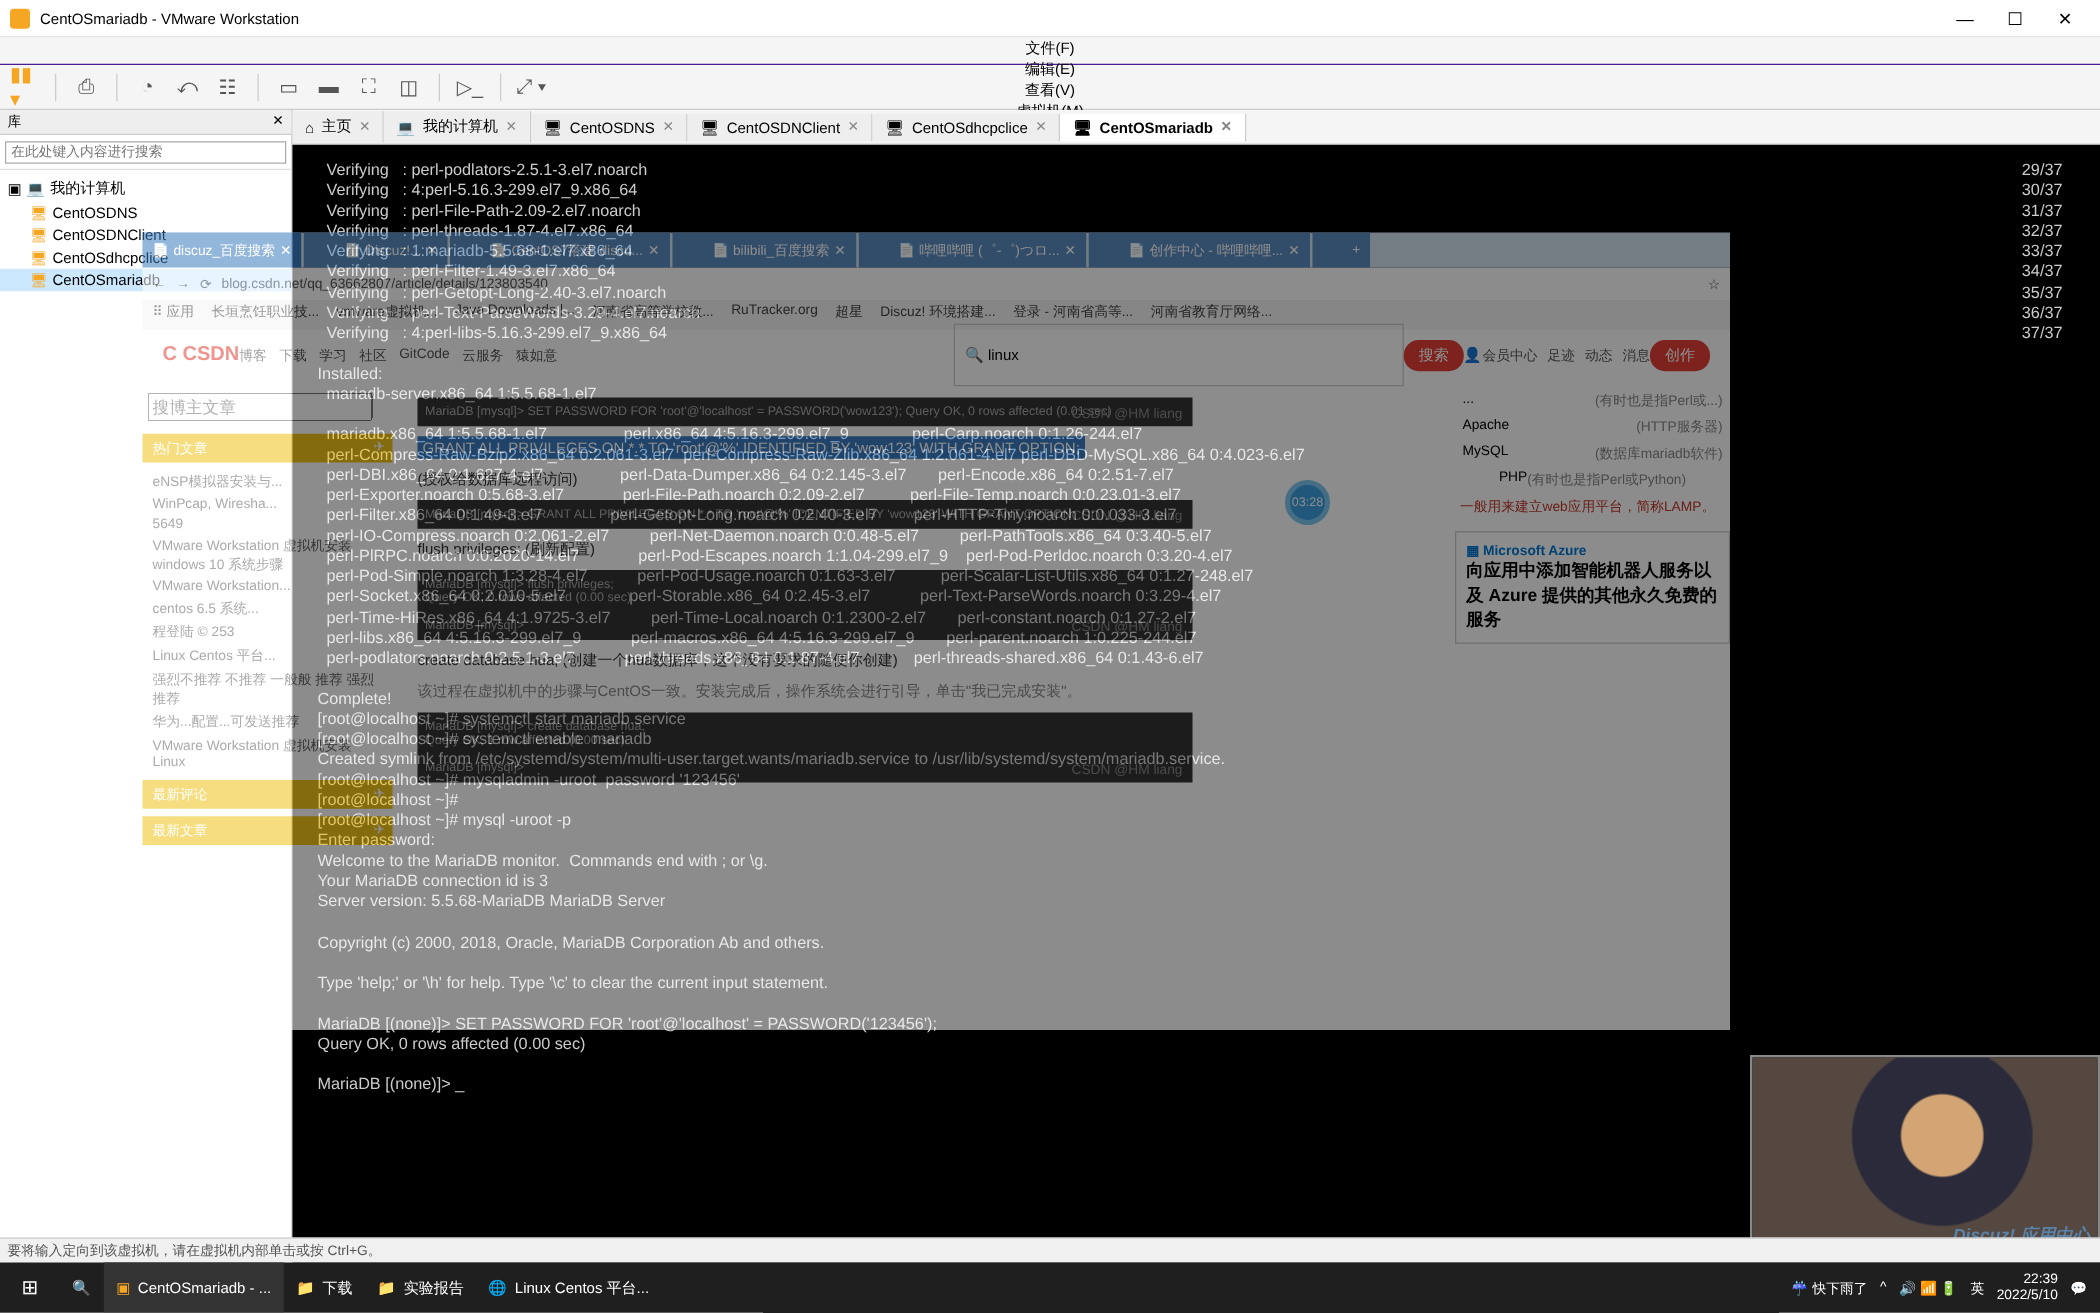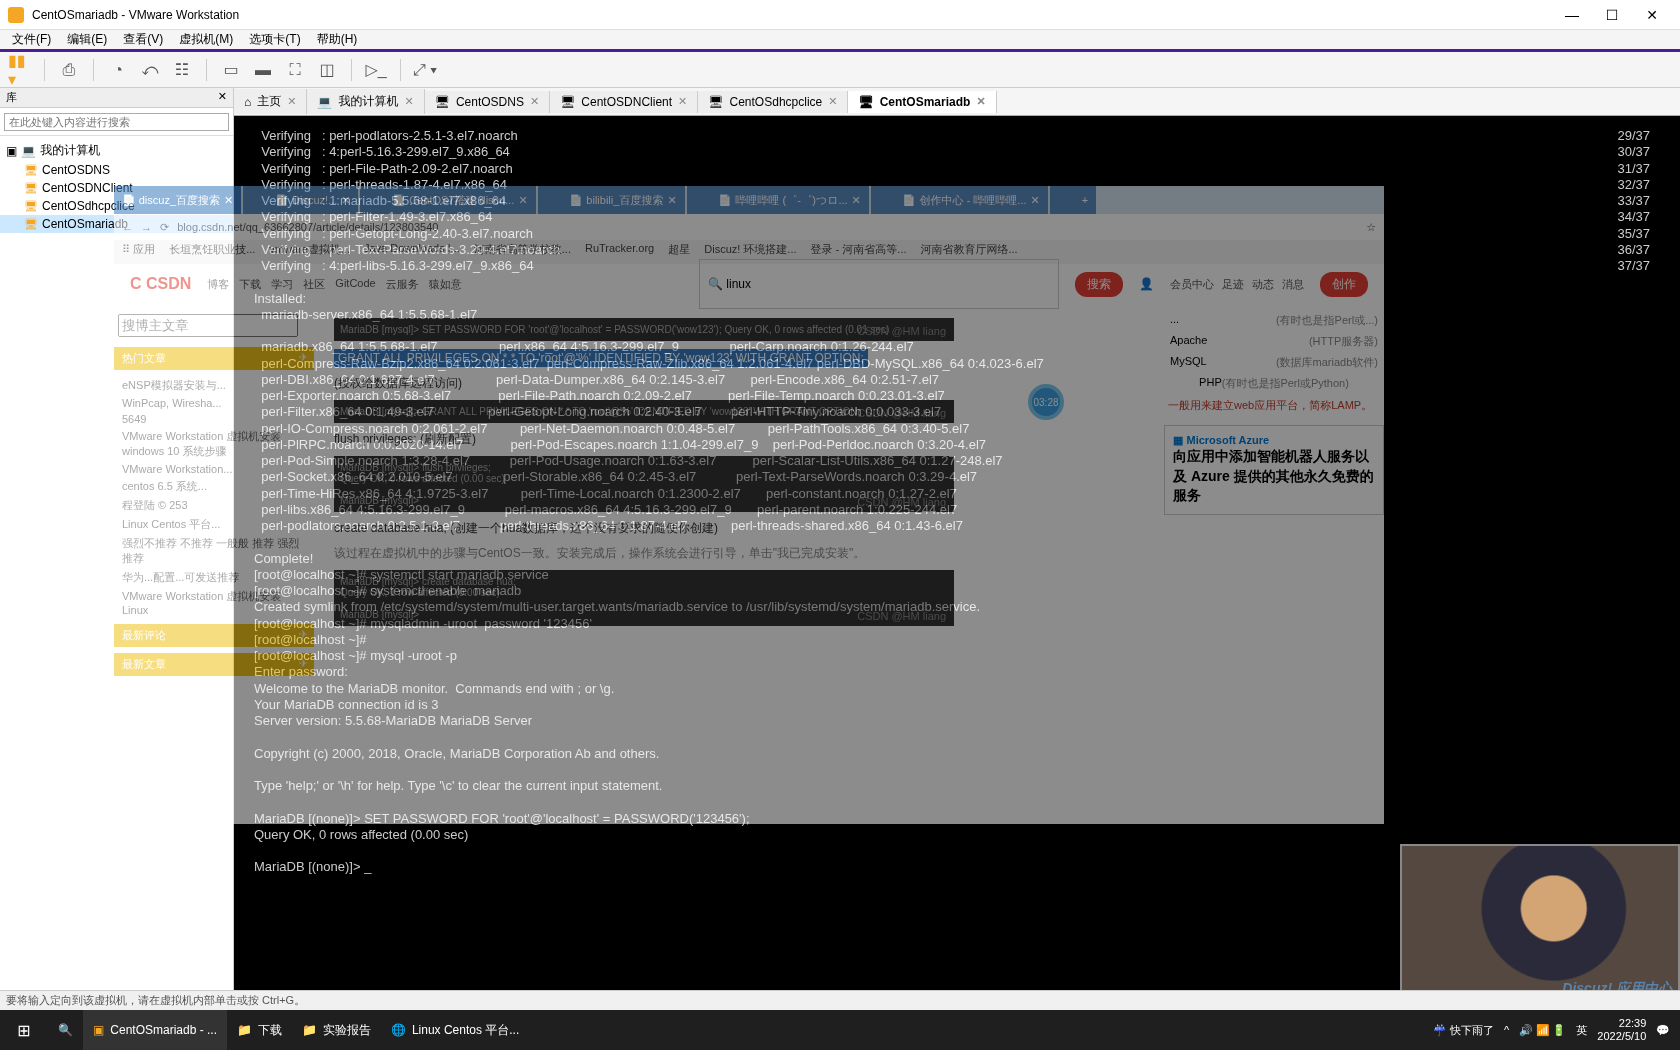--- a/index.html
+++ b/index.html
@@ -5,21 +5,21 @@
 * { margin: 0; padding: 0; box-sizing: border-box; font-family: "Segoe UI", "Microsoft YaHei", sans-serif; }
 body { width: 1680px; height: 1050px; background: #f0f0f0; overflow: hidden; position: relative; }
 
 
 .titlebar { height: 30px; background: #fff; display: flex; align-items: center; padding: 0 8px; border-bottom: 1px solid #ddd; }
 .titlebar .icon { width: 16px; height: 16px; background: #f5a623; border-radius: 3px; margin-right: 8px; }
 .titlebar .title { font-size: 12px; flex: 1; }
 .titlebar .ctl { width: 40px; text-align: center; font-size: 14px; cursor: pointer; }
 
 
-.menubar { height: 22px; background: #f5f5f5; display: flex; align-items: center; font-size: 12px; padding: 0 4px; border-bottom: 3px solid #4c1d95; }
+.menubar { height: 22px; background: #f5f5f5; display: flex; align-items: center; font-size: 12px; padding: 0 4px; border-bottom: 1px solid #4c1d95; flex-direction: column; }
 .menubar span { padding: 0 8px; cursor: pointer; }
 
 
 .toolbar { height: 36px; background: #f5f5f5; display: flex; align-items: center; padding: 0 8px; border-bottom: 1px solid #ccc; gap: 8px; }
 .toolbar .sep { width: 1px; height: 22px; background: #ccc; margin: 0 4px; }
 .toolbar .tbtn { width: 24px; height: 24px; display: flex; align-items: center; justify-content: center; cursor: pointer; color: #555; }
 .toolbar .pause { color: #f5a623; font-size: 16px; }
 
 
 .main { display: flex; height: calc(1050px - 30px - 22px - 36px - 40px); }
@@ -47,21 +47,21 @@
 .terminal .rcol { position: absolute; right: 30px; }
 
 
 .overlay { position: absolute; left: 114px; top: 186px; width: 1270px; height: 644px; pointer-events: none; opacity: 0.55; }
 .overlay .btabs { height: 28px; background: #d3e3f1; display: flex; font-size: 11px; }
 .overlay .btab { padding: 4px 8px; background: #3b7bbf; color: #fff; margin-right: 2px; display: flex; align-items: center; gap: 4px; }
 .overlay .btab.inactive { background: #5a8cc0; padding-left: 32px; }
 .overlay .addr { height: 26px; background: #fff; font-size: 11px; padding: 4px 8px; color: #555; display: flex; align-items: center; gap: 8px; }
 .overlay .bk { height: 24px; background: #f5f5f5; font-size: 11px; padding: 2px 8px; display: flex; gap: 14px; color: #444; }
 .overlay .page { background: #fff; height: 560px; position: relative; font-size: 12px; }
-.overlay .csdn-top { height: 40px; display: flex; align-items: center; padding: 0 16px; gap: 16px; }
+.overlay .csdn-top { height: 40px; display: flex; align-items: center; padding: 0 16px; }
 .overlay .csdn-top .logo { color: #e33e33; font-weight: bold; font-size: 16px; }
 .overlay .searchbox { border: 1px solid #ccc; padding: 17px 8px; flex: 0 0 360px; }
 .overlay .sbtn { background: #e33e33; color: #fff; padding: 4px 12px; border-radius: 12px; }
 .overlay .block { background: #333; color: #aaa; font-family: monospace; font-size: 10px; padding: 6px; margin: 4px 0; position: relative; }
 .overlay .block .wm { position: absolute; right: 8px; bottom: 4px; color: #888; font-size: 11px; }
 .overlay .hl { background: #3b7bbf; color: #fff; padding: 2px 4px; display: inline-block; }
 .overlay .sidebar-l { position: absolute; left: 0; top: 46px; width: 200px; font-size: 11px; color: #666; }
 .overlay .sidebar-l .sec { background: #f0c419; color: #fff; padding: 4px 8px; margin: 6px 0; position: relative; }
 .overlay .sidebar-l .sec::after { content: "✈"; position: absolute; right: 6px; }
 .overlay .sidebar-r { position: absolute; right: 0; top: 46px; width: 220px; font-size: 11px; }

